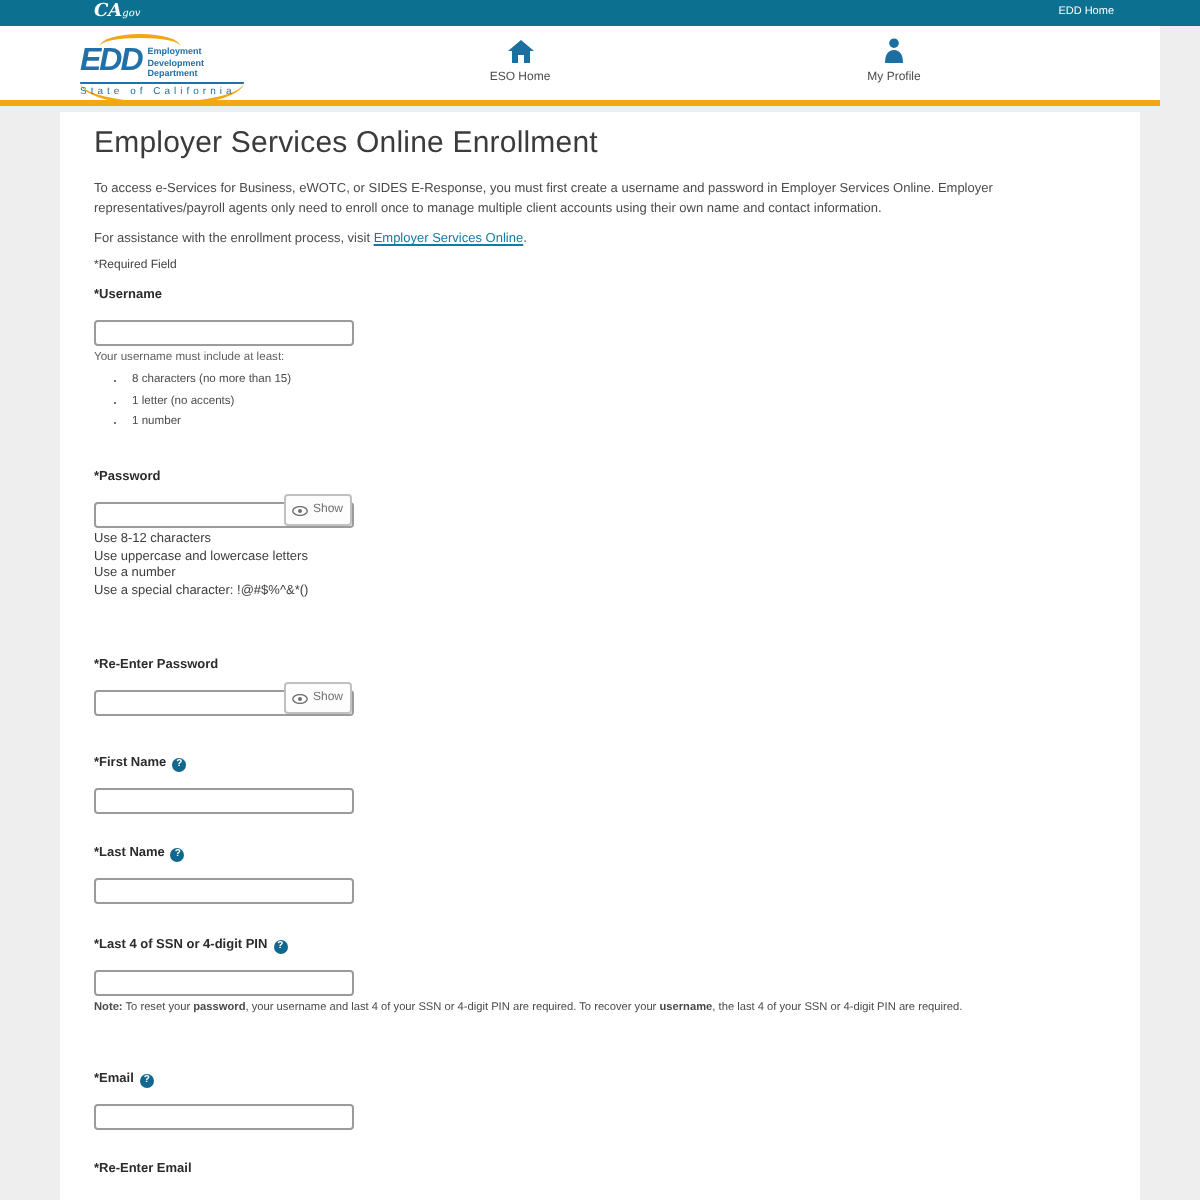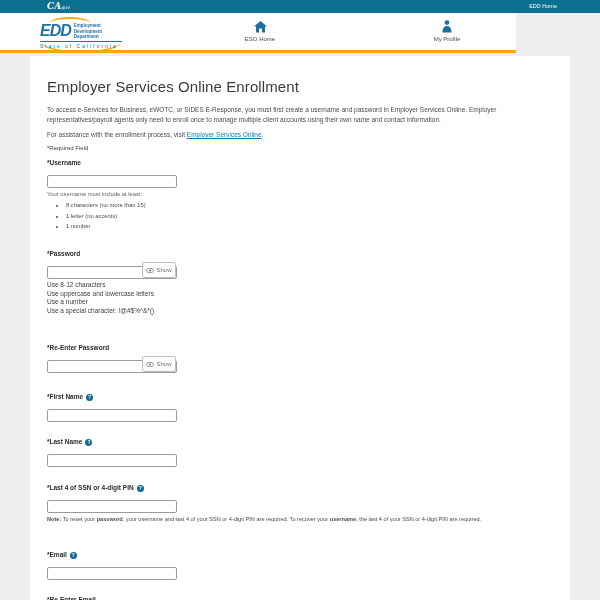--- a/index.html
+++ b/index.html
@@ -21,21 +21,21 @@
     color:#ffffff; font-family:"DejaVu Serif", serif;
     font-style:italic; font-weight:bold; font-size:9px; cursor:pointer;
   }
   .ca-logo .gov { font-size:5px; font-weight:normal; }
   .topbar-link {
     position:absolute; right:43px; top:0; height:13px; line-height:13px;
     color:#ffffff; font-size:5.5px; cursor:pointer;
   }
   
   .header {
-    position:absolute; top:13px; left:0; width:516px; height:40px;
+    position:absolute; top:13px; left:0; width:580px; height:40px;
     background:#ffffff; border-bottom:3px solid #f3a712; z-index:4;
   }
   .edd-logo { position:absolute; left:40px; top:4px; width:82px; cursor:pointer; }
   .edd-arc {
     width:40px; height:6px; margin-left:10px;
     border-top:2px solid #f3a712; border-radius:50% 50% 0 0 / 100% 100% 0 0;
   }
   .edd-row { display:flex; align-items:center; }
   .edd-text {
     font-size:16px; font-weight:bold; font-style:italic;
@@ -54,21 +54,21 @@
   .nav-item {
     position:absolute; top:6px; width:64px; text-align:center; cursor:pointer;
   }
   .nav-item.eso { left:228px; }
   .nav-item.profile { left:415px; }
   .nav-item .icon { display:block; height:14px; }
   .nav-item .lbl { display:block; margin-top:3px; font-size:6px; color:#4a4a4a; }
   
   .card {
     position:absolute; top:56px; left:30px; width:540px; height:544px;
-    background:#ffffff; padding:22px 17px 0 17px; overflow:hidden;
+    background:#ffffff; padding:7px 17px 0 17px; overflow:hidden;
   }
   h1 {
     font-size:15px; font-weight:500; color:#3b3b3b;
     letter-spacing:0.1px; line-height:18px;
   }
   .intro { margin-top:9px; font-size:6.5px; line-height:9.5px; color:#4a4a4a; }
   .assist { margin-top:7px; font-size:6.5px; color:#4a4a4a; }
   .assist a { color:#0f7ca6; text-decoration:underline; cursor:pointer; }
   .required { margin-top:7px; font-size:6px; color:#3f3f3f; }
   .group { margin-top:0; }

